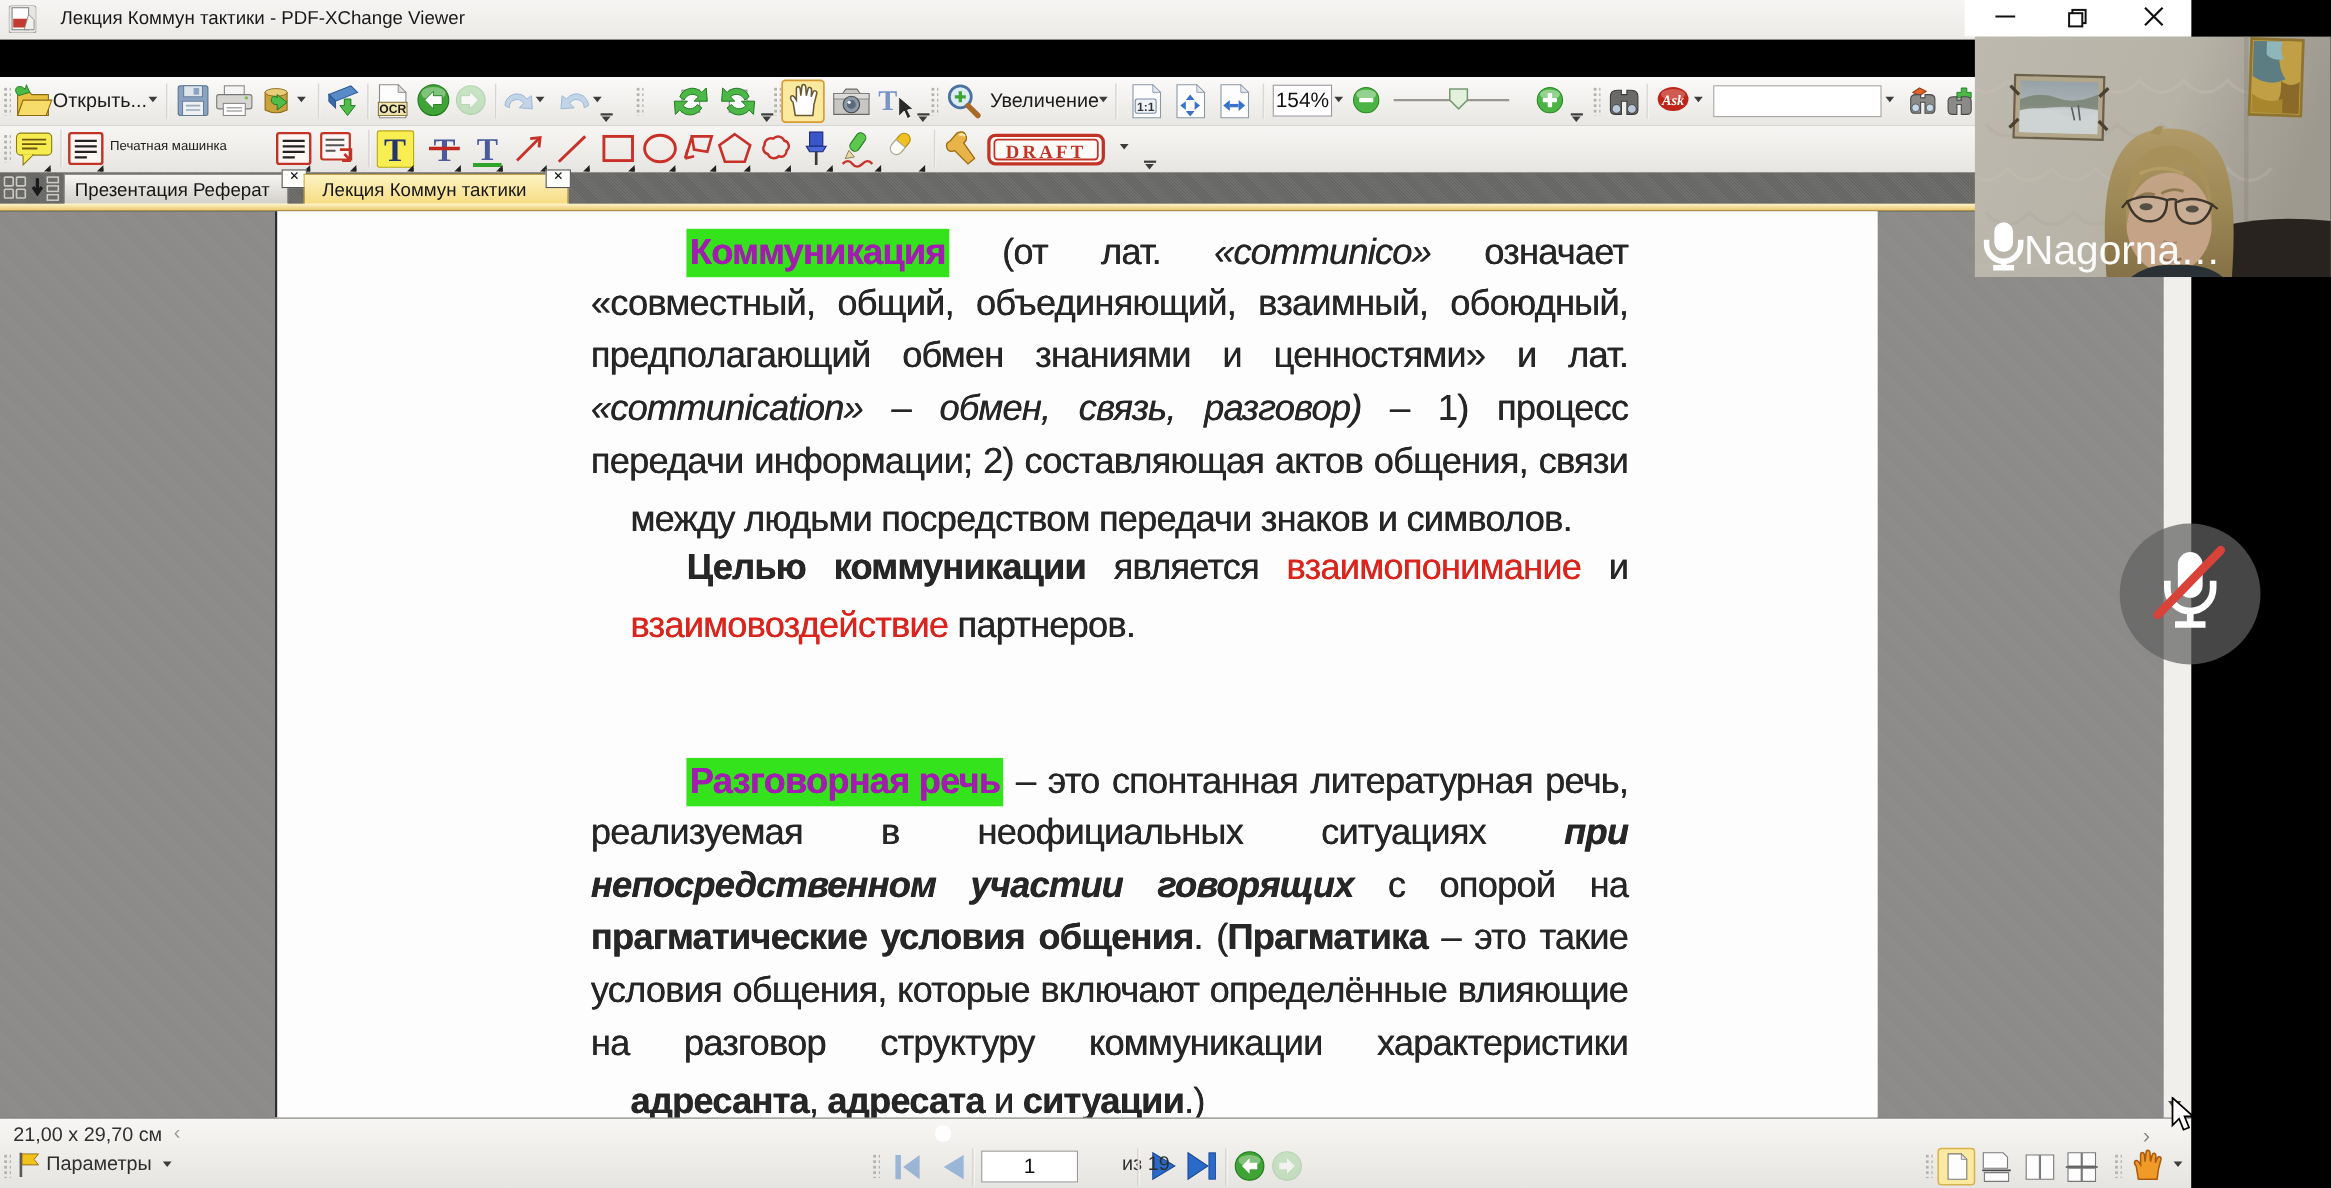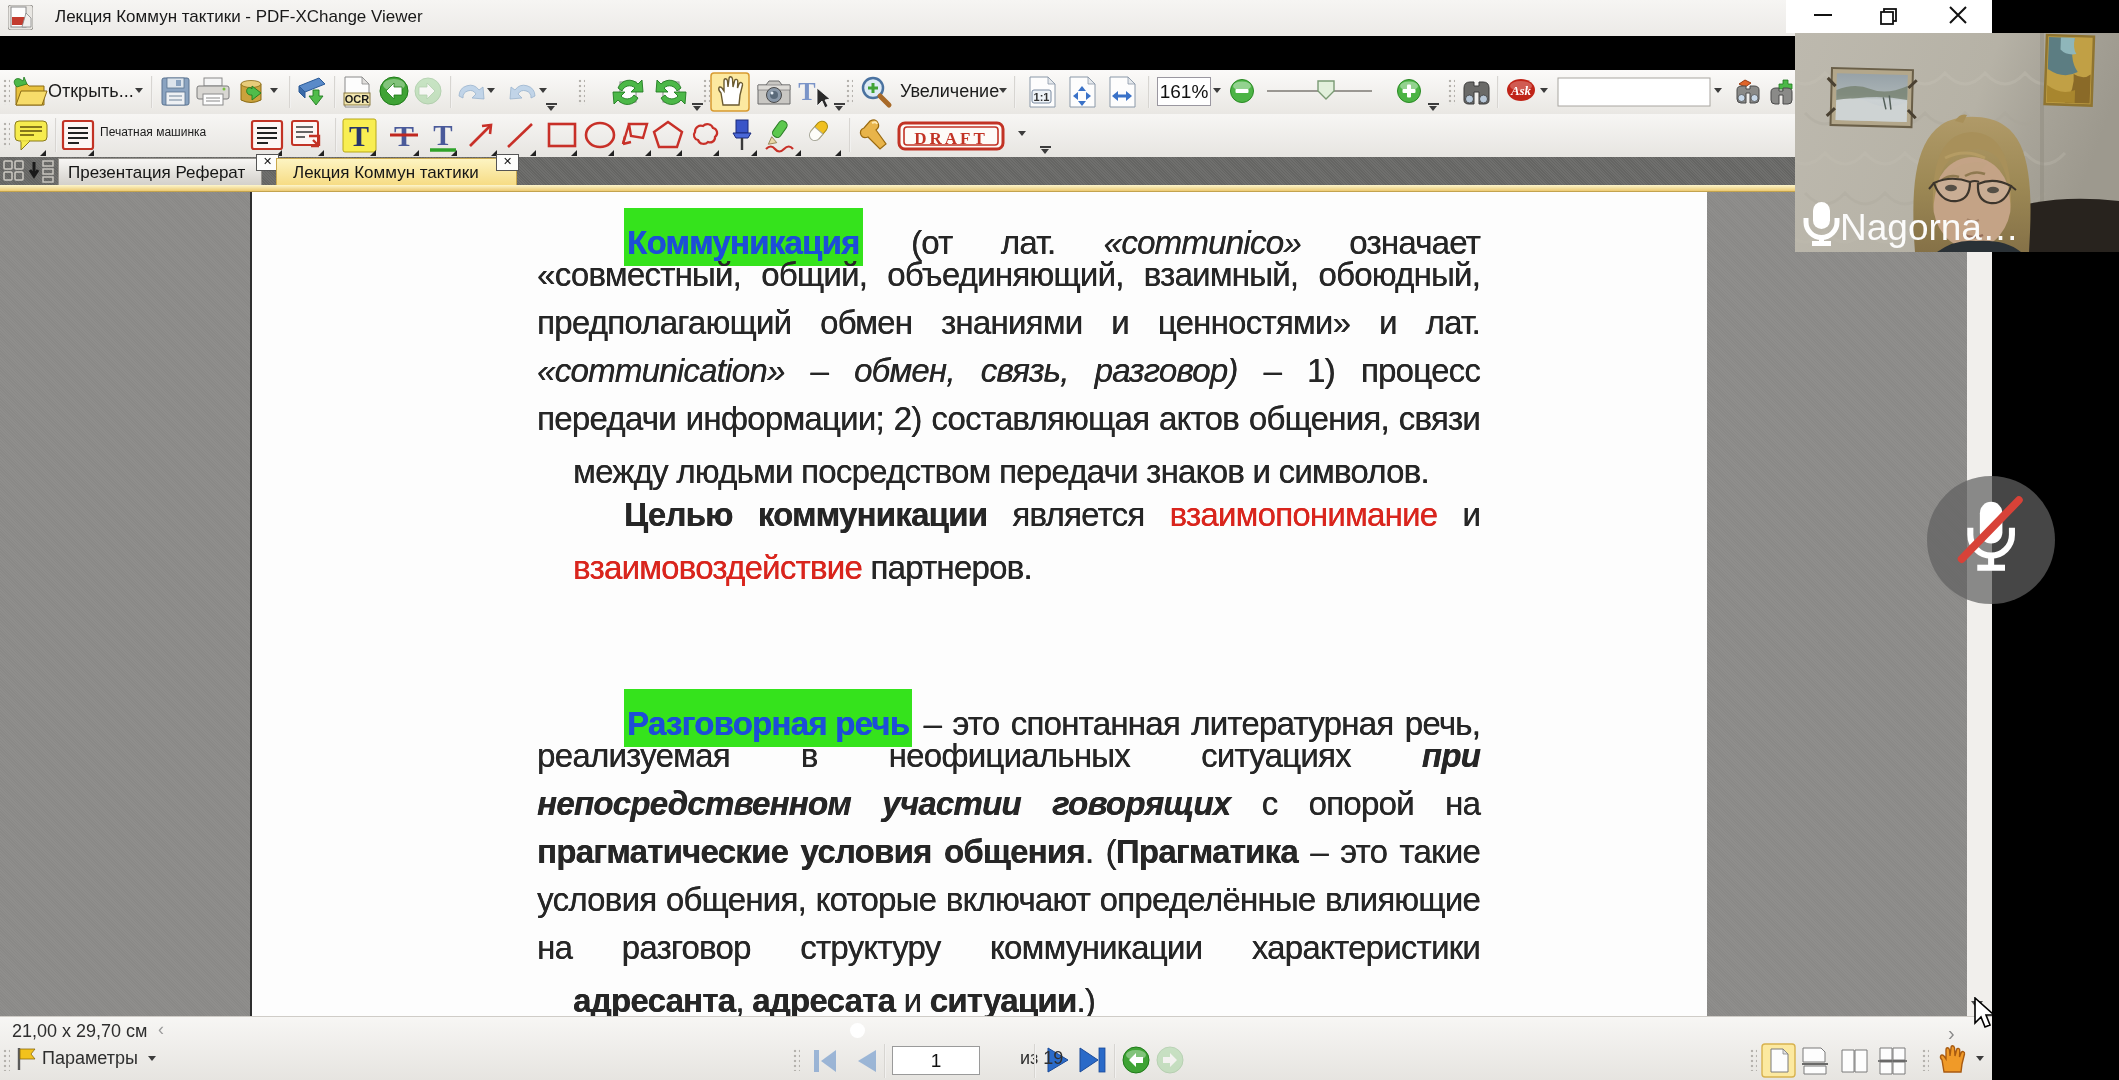--- a/index.html
+++ b/index.html
@@ -24,21 +24,21 @@
 
 #docarea{left:0;top:192px;width:1992px;height:824px;background:#8d8c8a;
  background-image:repeating-linear-gradient(45deg,rgba(0,0,0,0.025) 0 1px,rgba(255,255,255,0.02) 1px 2px);}
 #page{position:absolute;left:250px;top:0;width:1455px;height:824px;background:#fdfdfd;border-left:2px solid #2e2e2e;}
 #scrollbar{left:1967px;top:192px;width:25px;height:824px;background:#f1efec;}
 
 #doccol{position:absolute;left:285px;top:16px;width:943px;color:#262626;
  font-size:33px;letter-spacing:-0.75px;text-shadow:0.35px 0 0 currentColor;}
 .ln{height:48px;display:flex;justify-content:space-between;align-items:baseline;white-space:nowrap;}
 .lnp{height:48px;line-height:48px;white-space:nowrap;margin-left:36px;}
-.hl{background:#35e31c;color:#1d4ed8;padding:16px 3px 4px 3px;}
+.hl{background:#35e31c;color:#a21caf;padding:2px 3px 4px 3px;}
 b,.b{font-weight:bold;}
 .i{font-style:italic;}
 .bi{font-weight:bold;font-style:italic;}
 .red{color:#d9251d;}
 
 #statusbar{left:0;top:1016px;width:1992px;height:64px;background:linear-gradient(#f7f6f4,#e6e4e0);border-top:1px solid #cfccc7;}
 
 #webcam{left:1795px;top:33px;width:324px;height:219px;overflow:hidden;}
 
 #miccircle{left:1927px;top:476px;width:128px;height:128px;border-radius:50%;background:rgba(97,97,97,0.72);}
@@ -249,21 +249,21 @@
         <circle cx="19.5" cy="20" r="3.5" fill="#c8d8e8" stroke="#4a4a4a" stroke-width="0.7"></circle>
       </g>
 
       <g transform="translate(1769,8)">
         <path d="M14 2 h5 v4 h4 v5 h-4 v4 h-5 v-4 h-4 v-5 h4 z" fill="#4cb848" stroke="#1f7a1f" stroke-width="0.8"></path>
         <path d="M2 14 Q2 10 7 10 L10 10 L10 13 L14 13 L14 10 L18 10 Q23 10 23 14 L23 22 Q23 26 19 26 L14 26 L14 17 L10 17 L10 26 L6 26 Q2 26 2 22 Z" fill="#8a8a88" stroke="#4a4a4a"></path>
       </g>
     </svg>
     <span class="tbtext" style="left:48px;top:11px;">Открыть...</span>
     <span class="tbtext" style="left:900px;top:11px;">Увеличение</span>
-    <div class="abs" style="left:1157px;top:7px;width:52px;height:27px;background:#fff;border:1px solid #9a97a0;font-size:19px;color:#111;text-align:center;line-height:27px;">161%</div>
+    <div class="abs" style="left:1157px;top:7px;width:52px;height:27px;background:#fff;border:1px solid #9a97a0;font-size:19px;color:#111;text-align:center;line-height:27px;">154%</div>
     <div class="dd" style="left:135px;top:18px;"></div>
     <div class="dd" style="left:270px;top:18px;"></div>
     <div class="dd" style="left:487px;top:18px;"></div>
     <div class="dd" style="left:539px;top:18px;"></div>
     <div class="dd" style="left:999px;top:18px;"></div>
     <div class="dd" style="left:1213px;top:18px;"></div>
     <div class="dd" style="left:1540px;top:18px;"></div>
     <div class="dd" style="left:1714px;top:18px;"></div>
     <div class="ddm" style="left:546px;top:33px;"></div>
     <div class="ddm" style="left:692px;top:33px;"></div>

